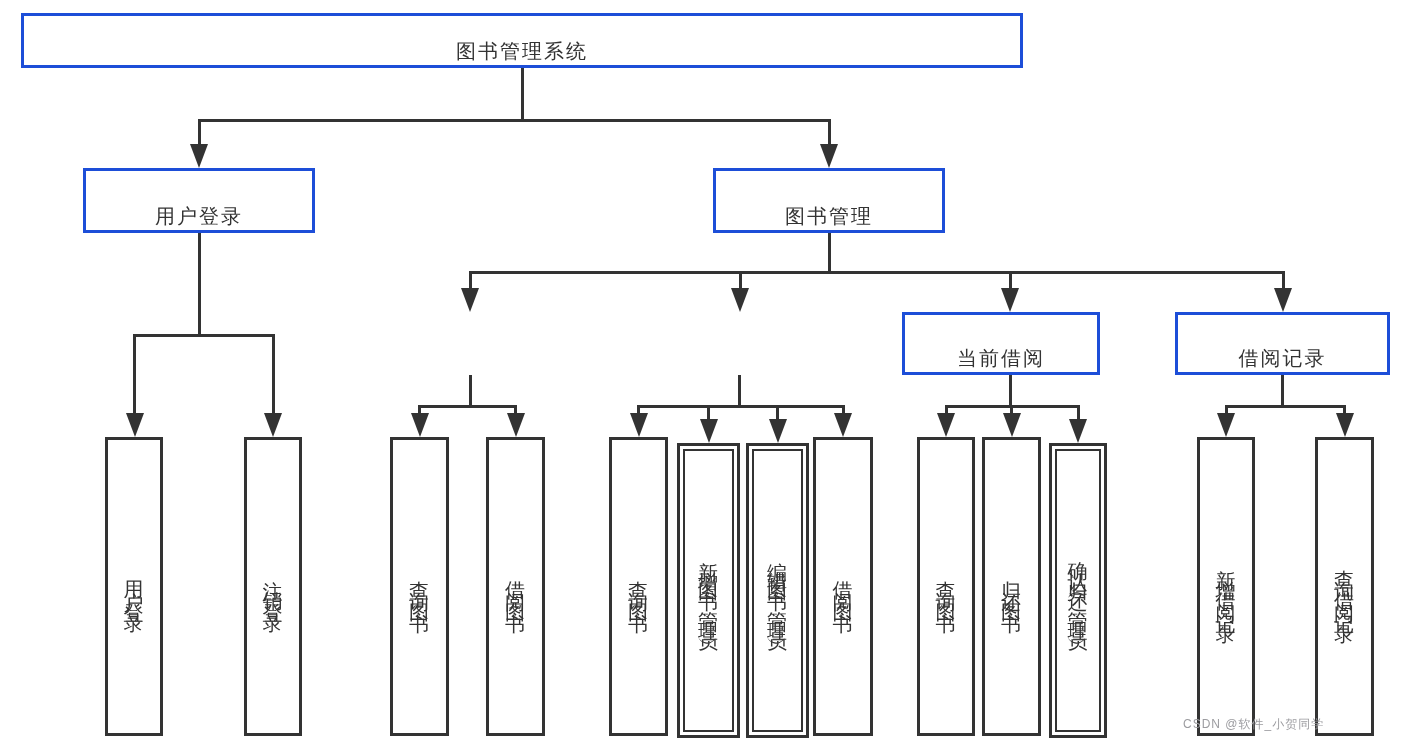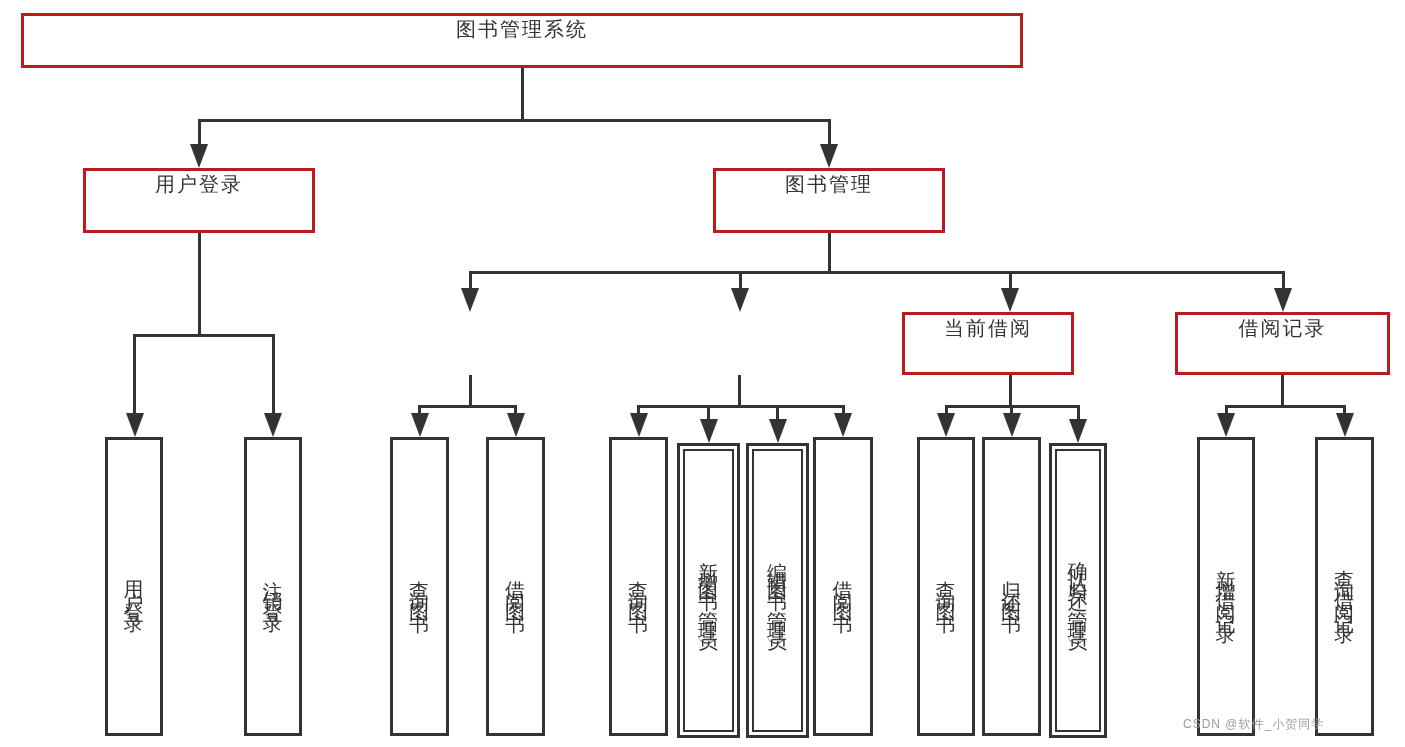--- a/index.html
+++ b/index.html
@@ -2,22 +2,22 @@
 <html><head>
 <meta charset="utf-8">
 <style>
   html,body { margin:0; padding:0; background:#ffffff; }
   .stage {
     position:relative; width:1405px; height:747px; background:#ffffff;
     font-family:"Liberation Sans","DejaVu Sans",sans-serif; color:#333333; overflow:hidden;
   }
   
   .box {
-    position:absolute; box-sizing:border-box; border:3px solid #b91c1c; background:#ffffff;
-    display:flex; align-items:flex-start; justify-content:center;
+    position:absolute; box-sizing:border-box; border:3px solid #1d4ed8; background:#ffffff;
+    display:flex; align-items:flex-end; justify-content:center;
     font-size:20px; letter-spacing:2px; white-space:nowrap;
   }
   
   .vbox {
     position:absolute; box-sizing:border-box; border:3px solid #333333; background:#ffffff;
     writing-mode:vertical-rl; text-orientation:mixed;
     display:flex; align-items:center; justify-content:center;
     font-size:20px; letter-spacing:11px; line-height:1;
   }
   .vbox .inner {
@@ -101,21 +101,21 @@
     <span>图书管理系统</span>
   </div>
 
   <div class="box" style="left:83px; top:168px; width:232px; height:65px;">
     <span>用户登录</span>
   </div>
   <div class="box" style="left:713px; top:168px; width:232px; height:65px;">
     <span>图书管理</span>
   </div>
 
-  <div class="box" style="left:902px; top:312px; width:172px; height:63px;">
+  <div class="box" style="left:902px; top:312px; width:198px; height:63px;">
     <span>当前借阅</span>
   </div>
   <div class="box" style="left:1175px; top:312px; width:215px; height:63px;">
     <span>借阅记录</span>
   </div>
 
   <div class="vbox" style="left:105px; top:437px; width:58px; height:299px;">
     <span>用户登录</span>
   </div>
   <div class="vbox" style="left:244px; top:437px; width:58px; height:299px;">

